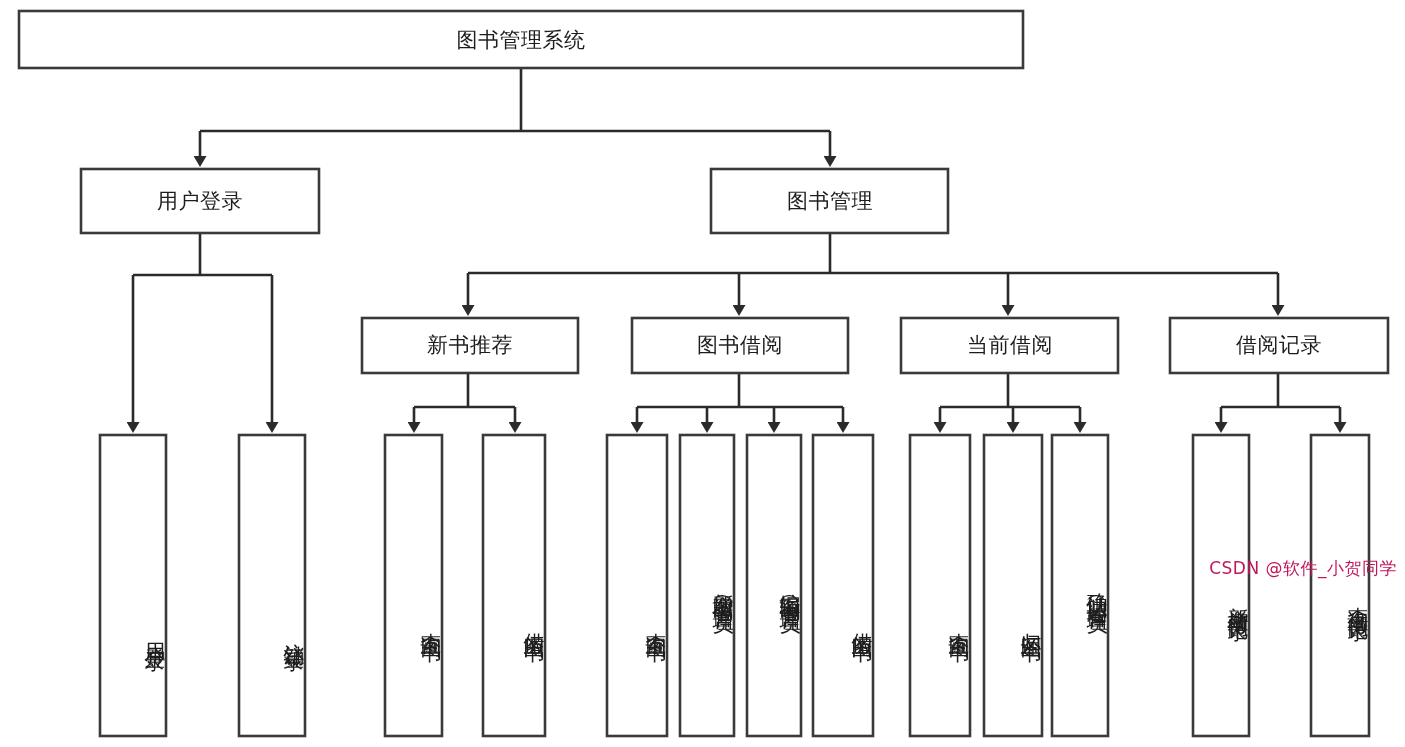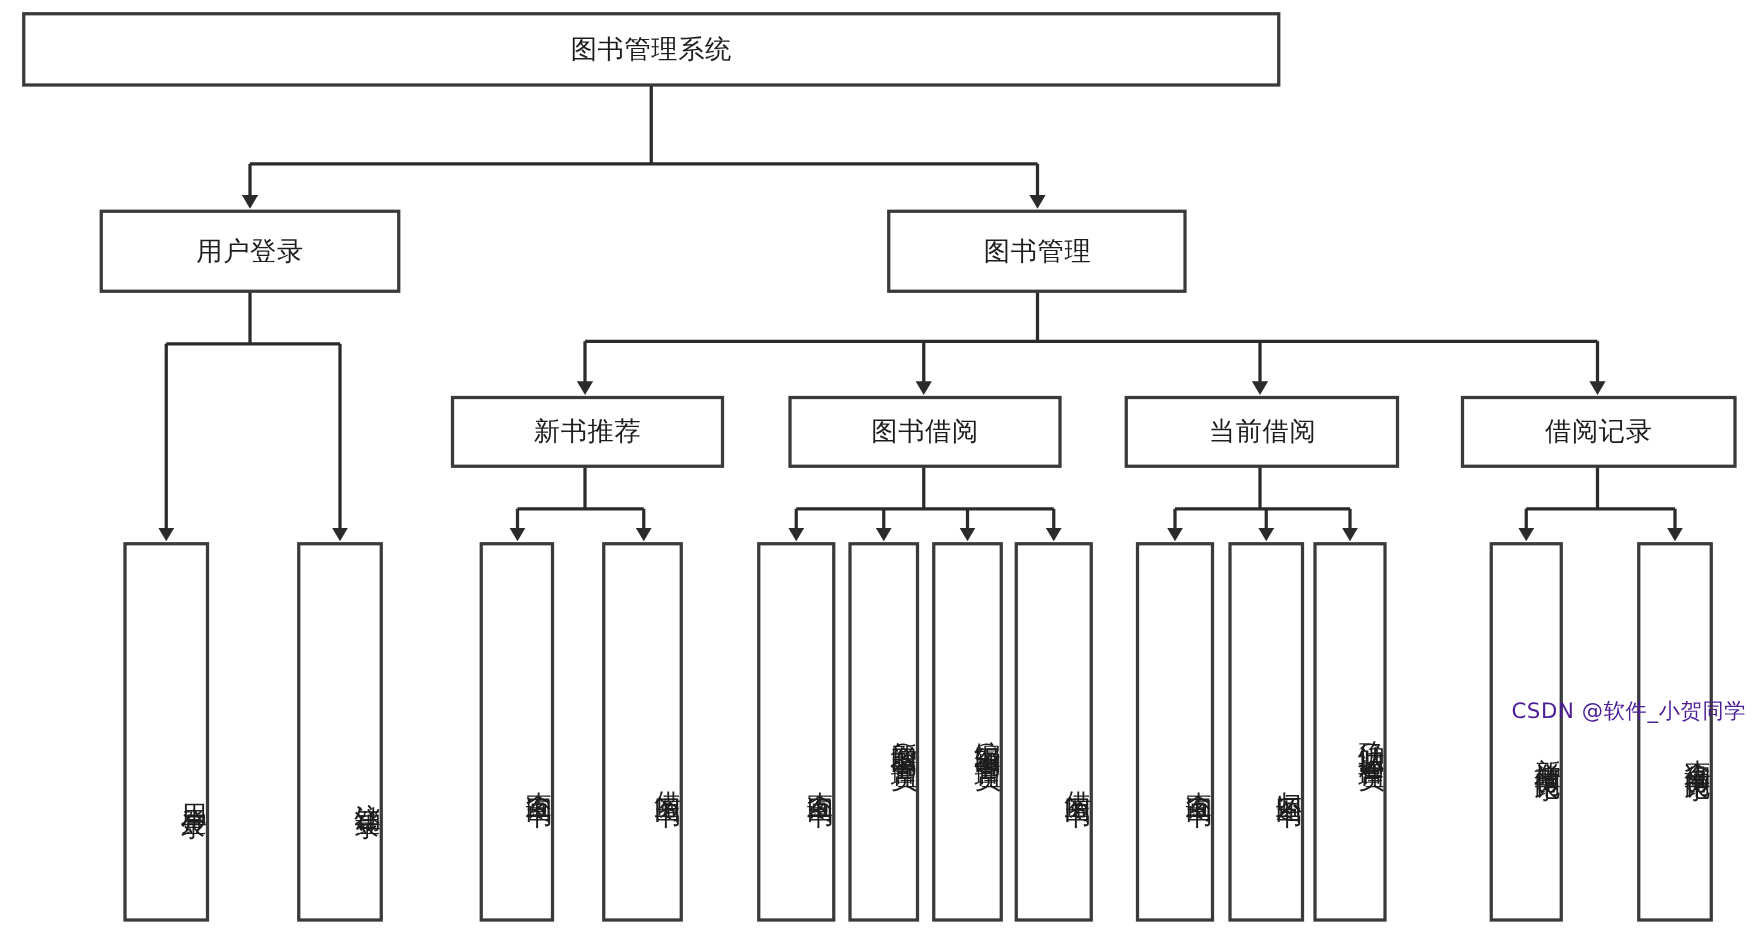--- a/index.html
+++ b/index.html
@@ -66,21 +66,21 @@
     letter-spacing: 3px;
     white-space: nowrap;
     pointer-events: none;
   }
   .watermark {
     position: absolute;
     right: 8px;
     bottom: 6px;
     font-family: "DejaVu Sans", "Liberation Sans", sans-serif;
     font-size: 17px;
-    color: #4c1d95;
+    color: #be185d;
     letter-spacing: 0.5px;
     white-space: nowrap;
     user-select: none;
   }
 </style>
 </head>
 <body>
 
 <div id="diagram-root">
 

